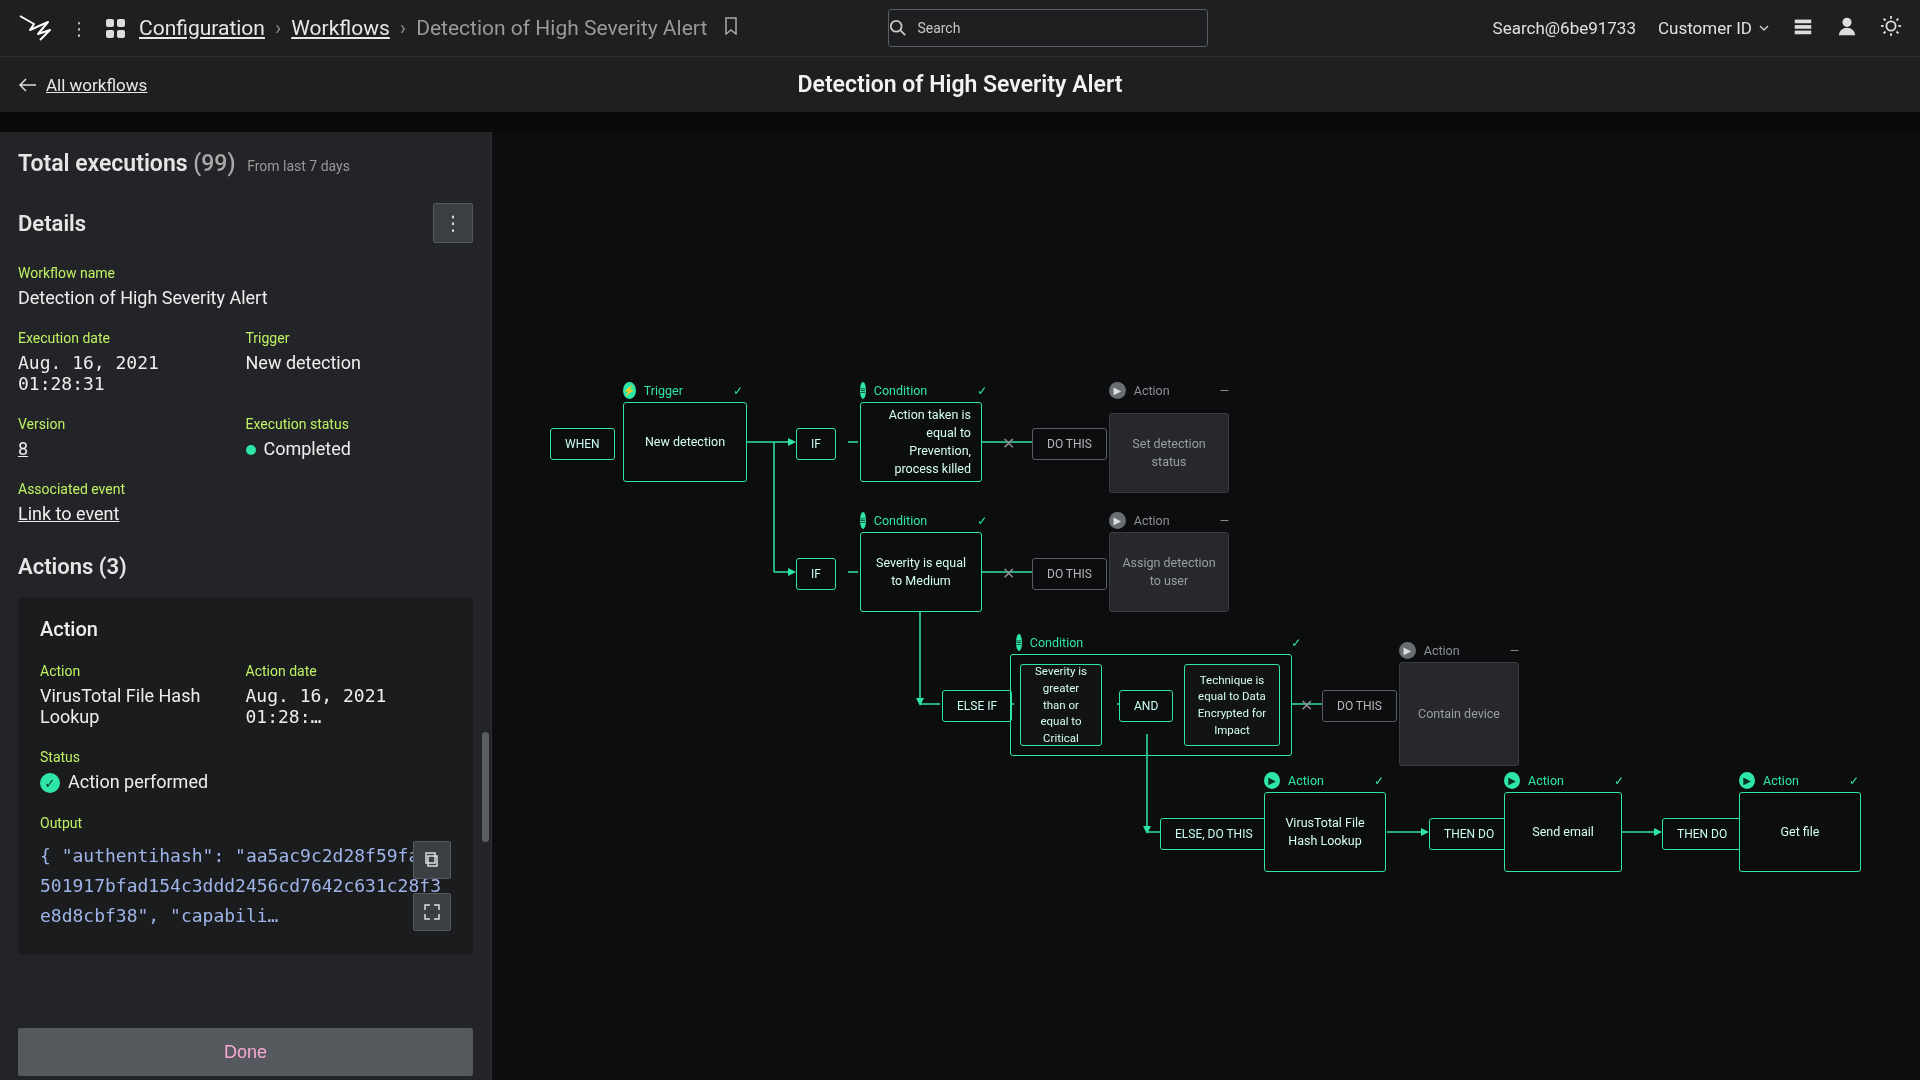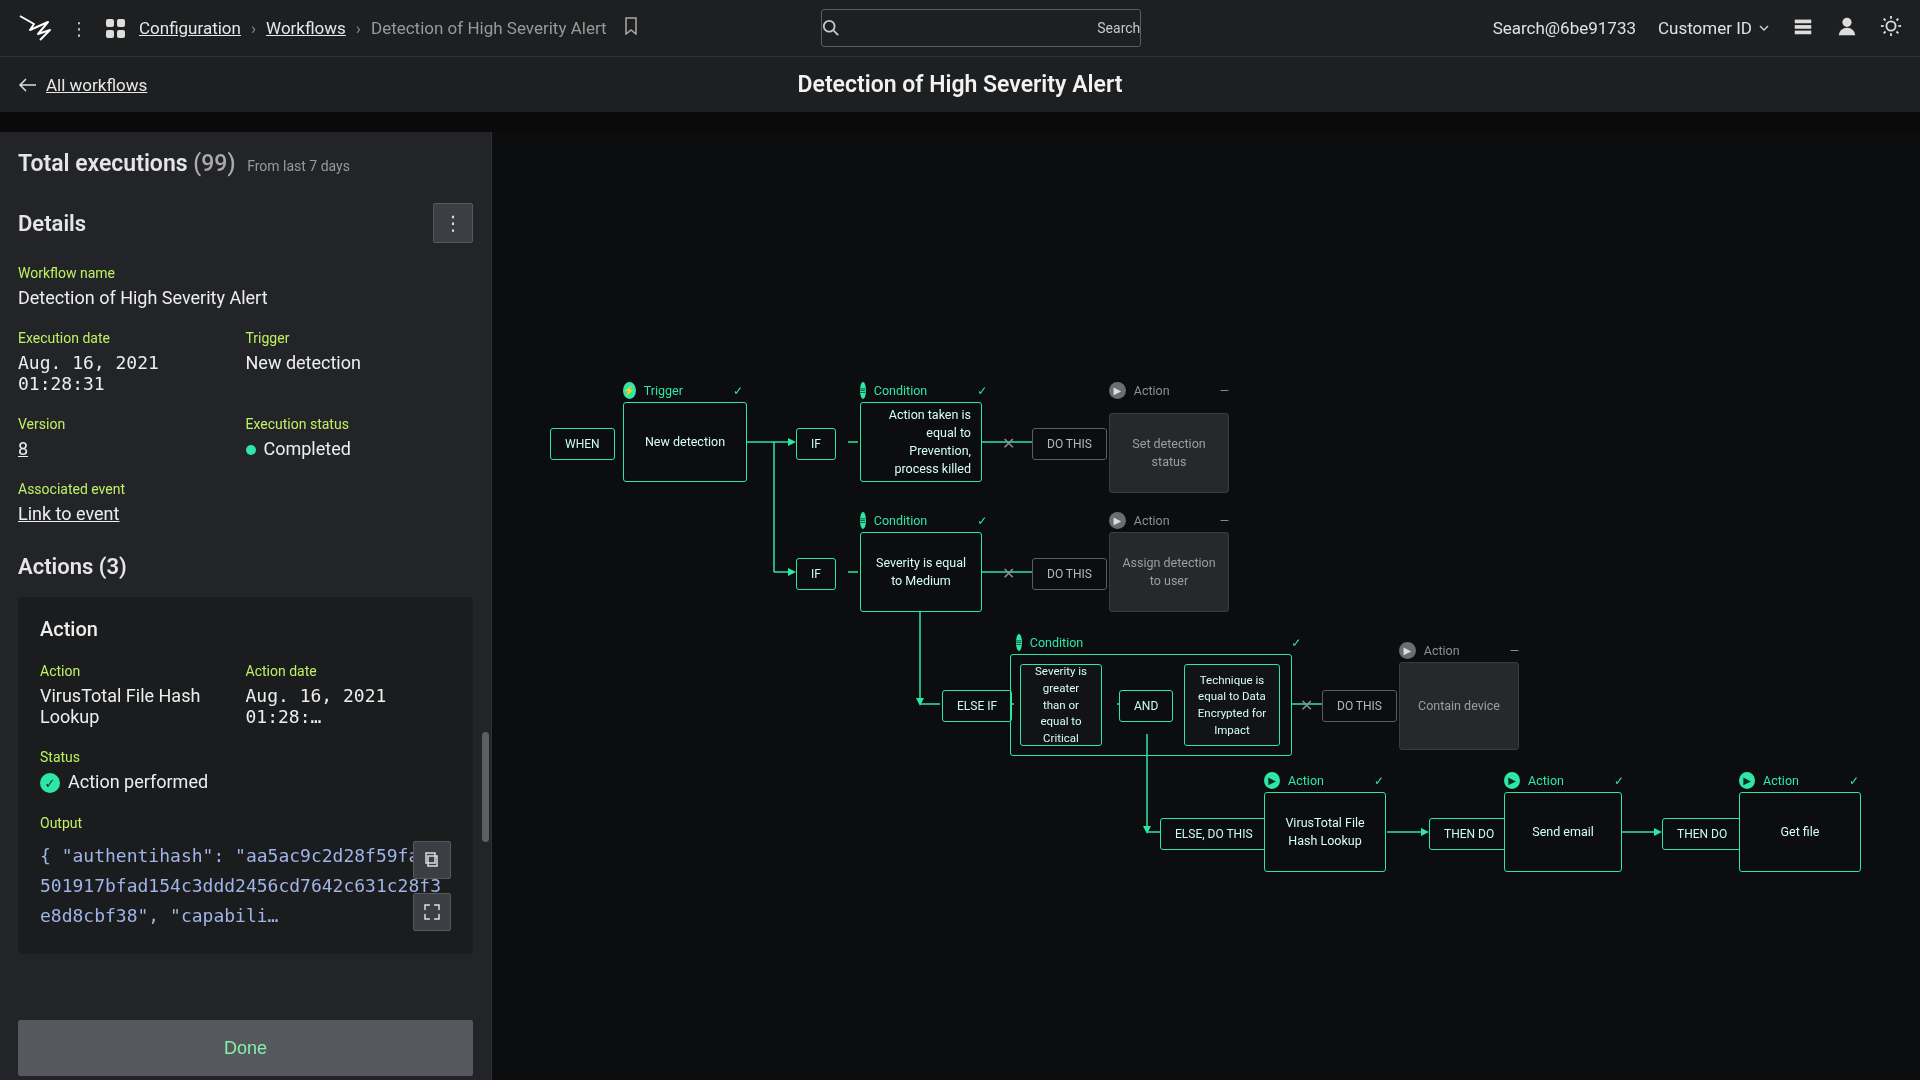--- a/index.html
+++ b/index.html
@@ -27,35 +27,35 @@
   }
   .vdots-small { color:#ccc; font-size:18px; padding:0 4px; cursor:pointer; }
   .waffle-icon {
     display:inline-grid;
     grid-template-columns:repeat(2,8px);
     grid-template-rows:repeat(2,8px);
     gap:3px;
     cursor:pointer;
   }
   .waffle-icon span{ background:#ddd; border-radius:2px; }
-  .breadcrumb { display:flex; align-items:center; gap:10px; font-size:17px; }
+  .breadcrumb { display:flex; align-items:center; gap:10px; font-size:21px; }
   .breadcrumb a { color:#e8e8e8; text-decoration:underline; cursor:pointer; }
   .breadcrumb .sep{ color:#888; }
   .breadcrumb .current{ color:#999; }
   .bookmark-icon{ color:#aaa; margin-left:6px; cursor:pointer; }
 
   .searchbox {
     margin: 0 auto;
     width: 320px;
     height: 38px;
     border: 1px solid #5a5d61;
     border-radius: 3px;
     display:flex;
     align-items:center;
-    justify-content:space-between;
+    justify-content:flex-start;
     gap:10px;
     color:#c8c8c8;
     cursor:text;
   }
 
   .topright{ margin-left:auto; display:flex; align-items:center; gap:22px; font-size:17px; color:#e0e0e0;}
   .topright .dd{ display:flex; align-items:center; gap:6px; cursor:pointer;}
   .icon-svg-20{ width:22px; height:22px; }
 
   
@@ -154,22 +154,22 @@
     color:#ddd; cursor:pointer; border-radius:2px;
   }
   .code-btn.copy{ top:0; }
   .code-btn.expand{ top:52px; }
 
   .done-bar{
     padding: 14px 18px 24px;
     background:#222427;
   }
   .done-btn{
-    width:100%; height:56px;
-    background:#55585c; color:#86efac;
+    width:100%; height:48px;
+    background:#55585c; color:#f9a8d4;
     border:none; font-size:18px; font-weight:500;
     cursor:pointer; border-radius:2px;
   }
 
   
   .canvas{
     flex:1;
     background:#0c0d0e;
     position:relative;
     overflow:hidden;
@@ -522,21 +522,21 @@
     <div class="node sub" style="left:692px; top:532px; width:96px; height:82px; font-size:11.5px;">Technique is equal to Data Encrypted for Impact</div>
 
     <span class="x-mark" style="left:808px; top:564px;">✕</span>
     <div class="pill grey" style="left:830px; top:558px;">DO THIS</div>
 
     <div class="node-header dim" style="left:907px; top:510px; width:120px;">
       <span class="hicon grey">▶</span>
       <span class="hlabel">Action</span>
       <span class="hcheck">—</span>
     </div>
-    <div class="node dim" style="left:907px; top:530px; width:120px; height:88px;">Contain device</div>
+    <div class="node dim" style="left:907px; top:530px; width:120px; height:104px;">Contain device</div>
 
     <div class="pill" style="left:668px; top:686px;">ELSE, DO THIS</div>
 
     <div class="node-header" style="left:772px; top:640px; width:120px;">
       <span class="hicon green">▶</span>
       <span class="hlabel">Action</span>
       <span class="hcheck">✓</span>
     </div>
     <div class="node" style="left:772px; top:660px; width:122px; height:80px;">VirusTotal File Hash Lookup</div>
 

